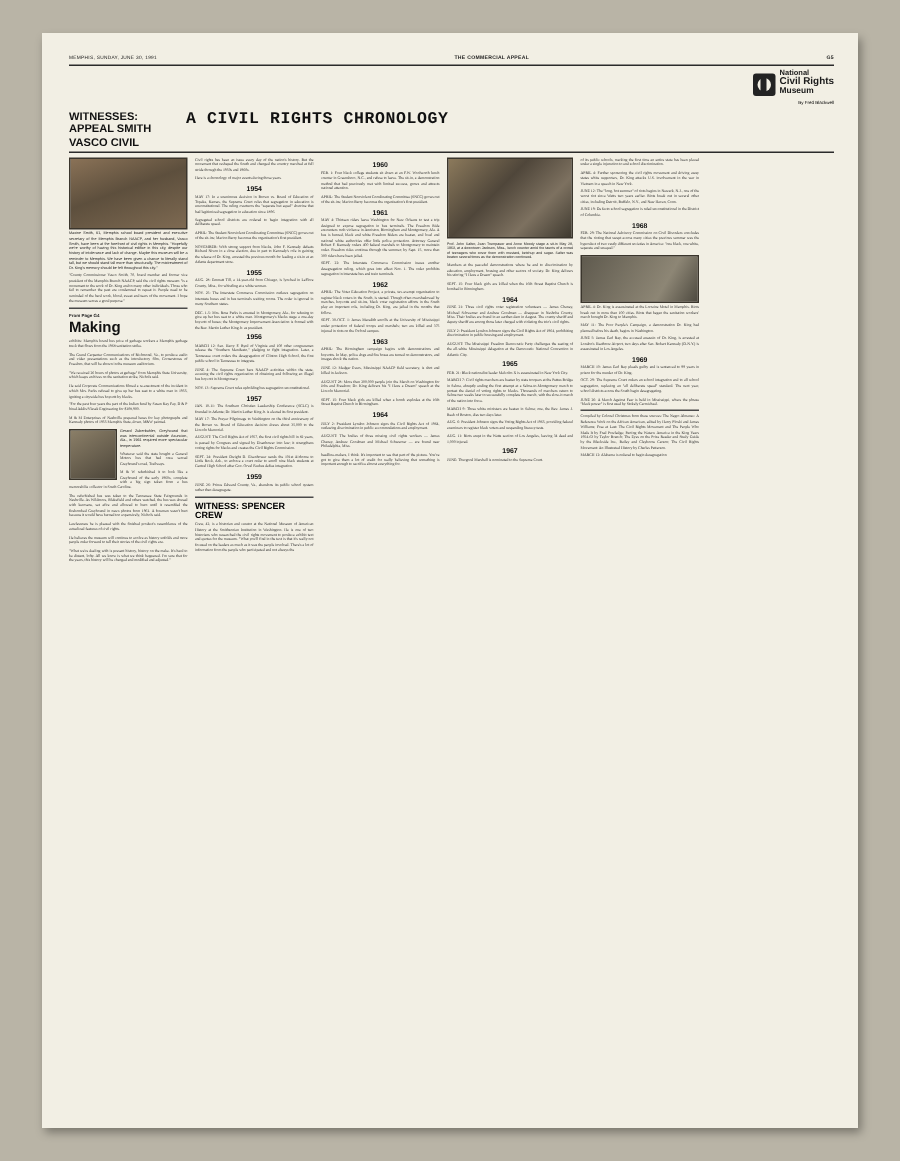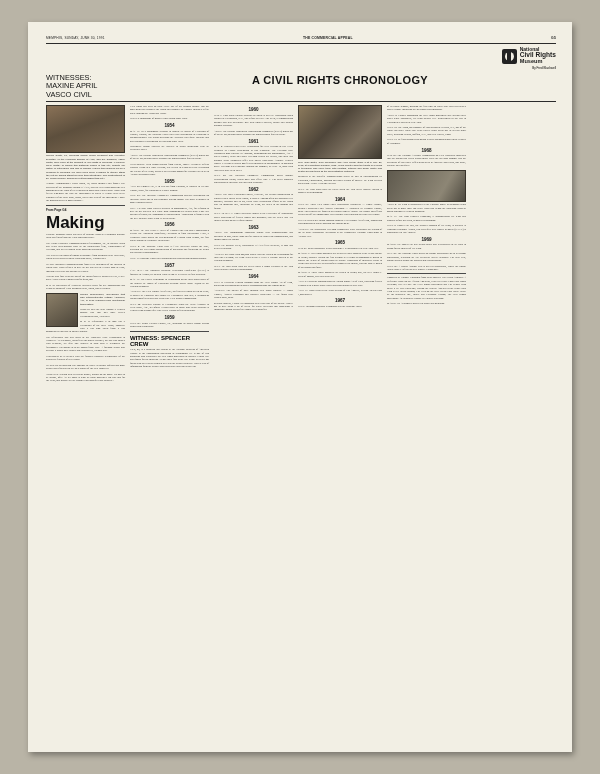--- a/index.html
+++ b/index.html
@@ -22,40 +22,40 @@
       background:#f2efe4;border-radius:50%;}
   .logo-mark:before{content:"";position:absolute;left:5.5px;top:1.5px;width:4px;height:12px;
       background:#232323;z-index:2;}
   .logo-txt{font-family:"Liberation Sans",sans-serif;font-weight:bold;line-height:1.05;color:#1b1b1b;}
   .logo-txt .l1{font-size:5px;}
   .logo-txt .l2{font-size:6.6px;}
   .logo-txt .l3{font-size:5.6px;}
   .byline{font-family:"Liberation Sans",sans-serif;font-size:3px;text-align:right;margin-top:1px;}
   
   .headwrap{display:flex;align-items:flex-start;margin-top:4px;}
-  .wit-head{width:78px;font-family:"Liberation Sans",sans-serif;font-weight:normal;
+  .wit-head{width:78px;font-family:"Liberation Sans",sans-serif;font-weight:bold;
             font-size:7.4px;line-height:1.12;color:#111;}
-  .chron-head{flex:1;text-align:center;font-family:Liberation Sans, sans-serif;
+  .chron-head{flex:1;font-family:Liberation Mono, monospace;
             font-weight:bold;font-size:11px;letter-spacing:.4px;color:#111;}
   
   .cols{display:flex;gap:5px;margin-top:3px;}
   .col{width:79px;}
   .col.wide{width:84px;}
   p.body{font-size:2.55px;line-height:1.32;text-align:justify;margin:0 0 2.2px 0;color:#2a2a2a;
          font-family:"Liberation Serif",serif;}
   .cap{font-size:2.5px;line-height:1.3;font-family:"Liberation Sans",sans-serif;color:#222;
        text-align:justify;margin:0 0 2px 0;}
   .yr{font-family:"Liberation Sans",sans-serif;font-weight:bold;font-size:4.6px;
       text-align:center;margin:2.5px 0 1.5px;color:#111;}
   .photo{background:#6d6456;border:.5px solid #3a352c;margin:0 0 1.5px 0;}
   .photo.p1{height:46px;background:linear-gradient(160deg,#8a7257 0%,#5d4f3d 45%,#7e6a52 100%);}
   .photo.p3{height:30px;background:linear-gradient(120deg,#5f5a4e 0%,#8d8675 70%,#4e4a40 100%);}
   .portrait{width:30px;height:32px;float:left;margin:0 2px 1px 0;
       background:linear-gradient(150deg,#8b7f68,#4d463a);border:.5px solid #39342b;}
-  .making{font-family:"Liberation Sans",sans-serif;font-weight:bold;font-size:17px;
+  .making{font-family:"Liberation Sans",sans-serif;font-weight:bold;font-size:10px;
       line-height:1;margin:2px 0 2px;color:#111;}
   .frompage{font-family:"Liberation Sans",sans-serif;font-size:3px;font-weight:bold;color:#222;}
   .wit2{font-family:"Liberation Sans",sans-serif;font-weight:bold;font-size:6px;margin:3px 0 1.5px;}
   .hr{border-top:.5px solid #4a4a4a;margin:2px 0;}
   .photo-cap{font-size:2.4px;line-height:1.25;font-family:"Liberation Sans",sans-serif;
       color:#222;text-align:justify;margin-bottom:2px;}
   .pagenum{font-family:"Liberation Sans",sans-serif;font-size:3.4px;font-weight:bold;}
   .wide-photo{height:52px;margin-bottom:1.5px;border:.5px solid #3a352c;
       background:linear-gradient(135deg,#8c7a5c 0%,#4f463a 40%,#7d7160 70%,#3f3a30 100%);}
 </style>
@@ -80,21 +80,21 @@
           <div class="l2">Civil Rights</div>
           <div class="l3">Museum</div>
         </div>
       </div>
     </div>
     <div class="byline">By Fred Blackwell</div>
 
     <div class="headwrap">
       <div class="wit-head">
         <div>WITNESSES:</div>
-        <div>MAXINE APRIL</div>
+        <div>APPEAL SMITH</div>
         <div>VASCO CIVIL</div>
       </div>
       <div class="chron-head">A CIVIL RIGHTS CHRONOLOGY</div>
     </div>
     <div class="rule"></div>
 
     <div class="cols">
 
       <div class="col">
         <div class="photo p1"></div>

